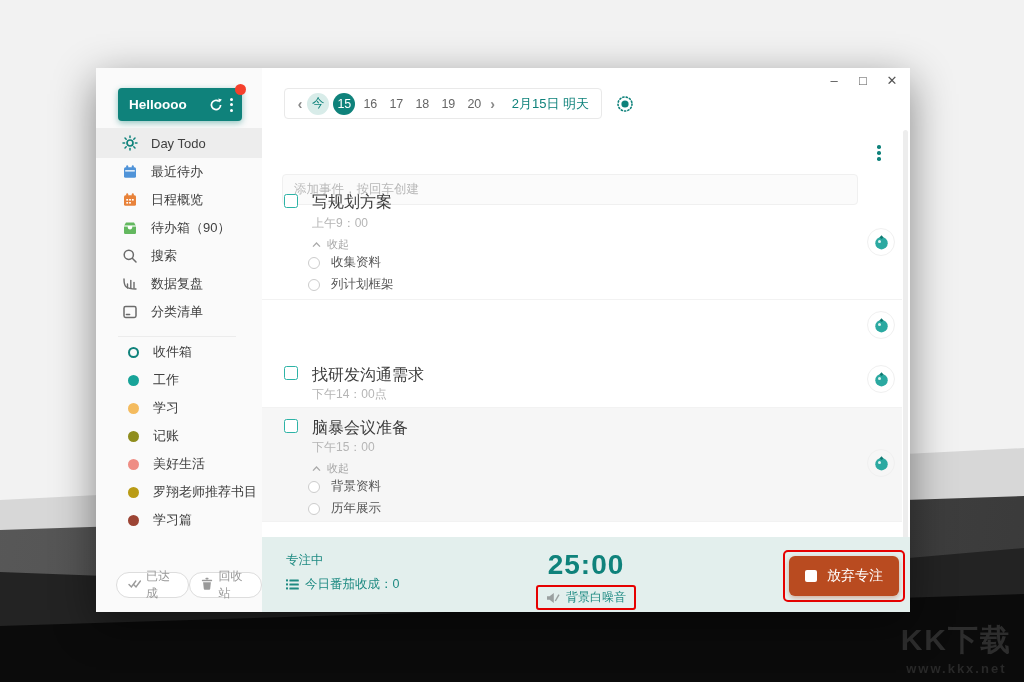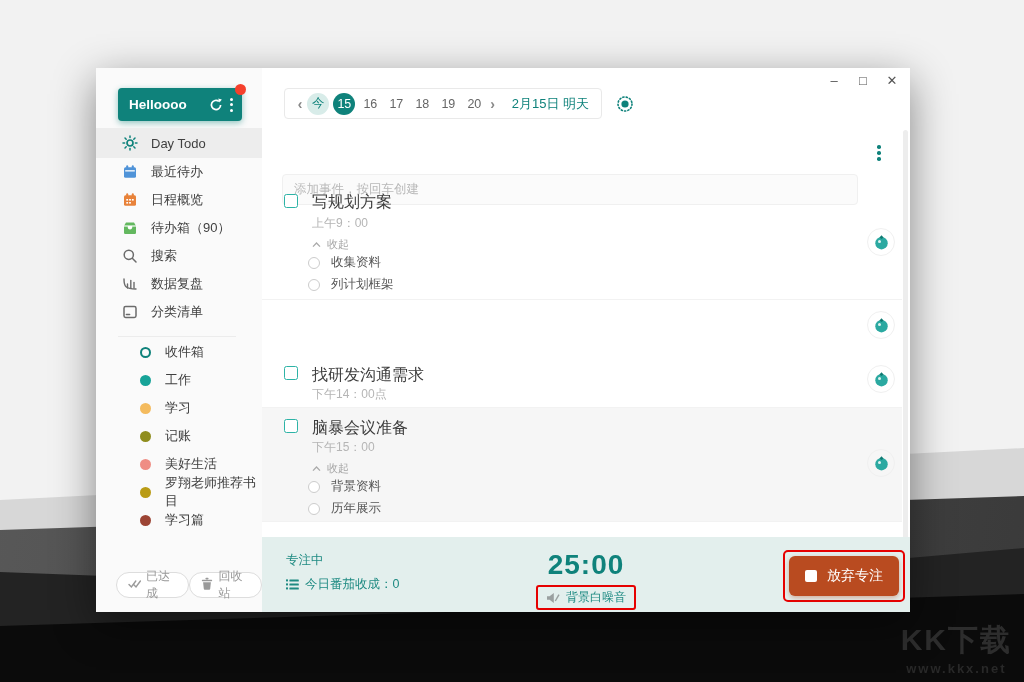--- a/index.html
+++ b/index.html
@@ -37,21 +37,21 @@
 
   .nav { position:absolute; top:60px; left:0; right:0; }
   .nav-item { height:28px; display:flex; align-items:center; padding-left:26px; gap:13px;
               font-size:13px; color:#3f3f3f; cursor:default; }
   .nav-item.active { height:30px; background:#ededed; }
   .icon16 { width:16px; height:16px; display:flex; align-items:center; justify-content:center; flex:none; }
 
   .side-divider { position:absolute; top:268px; left:22px; right:26px; border-top:1px solid #ececec; }
 
   .lists { position:absolute; top:270px; left:0; right:0; }
-  .list-item { height:28px; display:flex; align-items:center; padding-left:44px; gap:14px;
+  .list-item { height:28px; display:flex; align-items:center; padding-left:32px; gap:14px;
                font-size:13px; color:#3f3f3f; }
   .dot { width:11px; height:11px; border-radius:50%; flex:none; }
   .dot.hollow { background:transparent !important; border:2px solid #0f827b; }
 
   .side-footer { position:absolute; bottom:14px; left:20px; display:flex; gap:0; }
   .pill-btn { height:26px; padding:0 11px; border:1px solid #ddd; border-radius:14px; background:#fff;
               display:flex; align-items:center; gap:5px; font-size:12px; color:#999; }
 
   
   .main { position:absolute; left:166px; top:0; width:648px; height:544px; background:#fff; }

